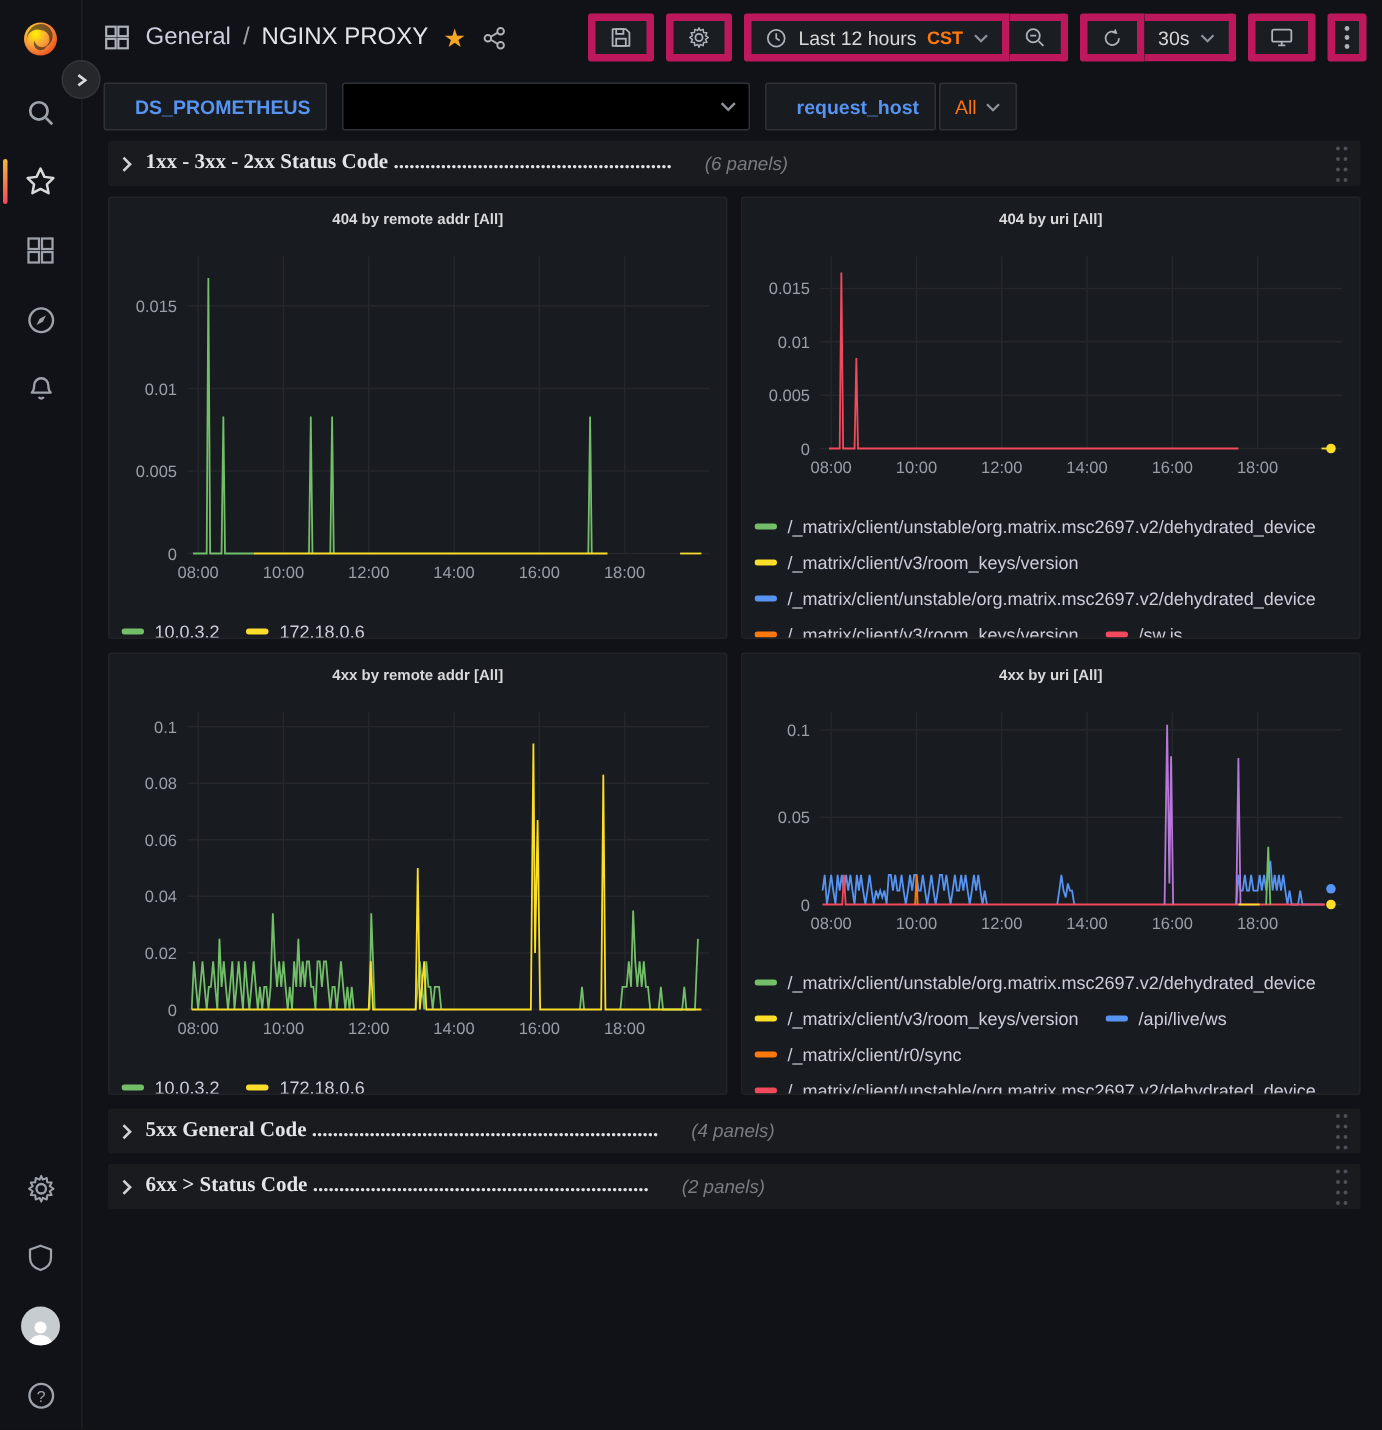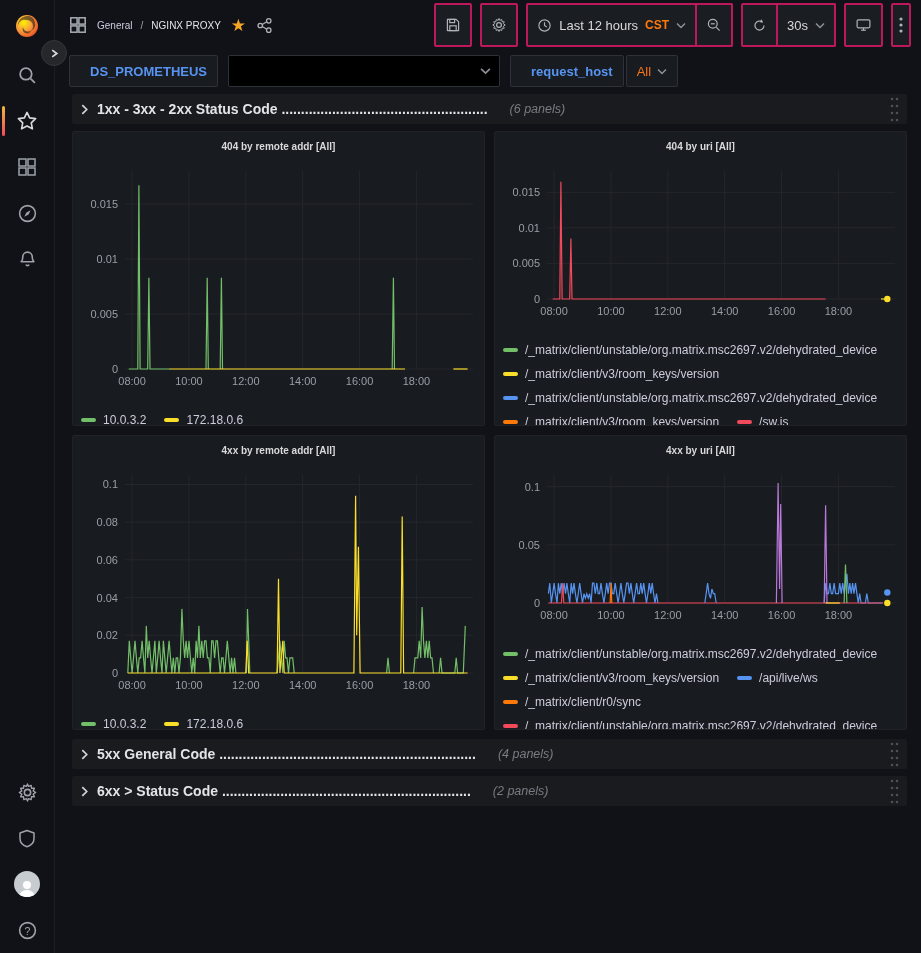--- a/index.html
+++ b/index.html
@@ -36,29 +36,29 @@
   }
   .avatar-circle {
     width:26px; height:26px; border-radius:50%; background:#c7ccd1;
     display:flex; align-items:flex-end; justify-content:center; overflow:hidden;
   }
 
   
   .main { flex:1; display:flex; flex-direction:column; min-width:0; }
 
   .topnav { height:50px; display:flex; align-items:center; padding:0 10px 0 14px; gap:10px; }
-  .crumb { display:flex; align-items:center; gap:8px; font-size:10px; }
+  .crumb { display:flex; align-items:center; gap:8px; font-size:16px; }
   .crumb .sec { color:#ccccdc; cursor:pointer; }
   .crumb .sep { color:#9da2ab; }
   .crumb .ttl { color:#e3e4e8; cursor:pointer; }
   .star-fav { color:#f5a623; font-size:17px; cursor:pointer; }
   .icon-plain { color:#aeb3ba; display:flex; align-items:center; cursor:pointer; }
   .nav-right { margin-left:auto; display:flex; align-items:center; gap:8px; }
   .btn {
-    height:44px; background:#1a1d22; border:2px solid #be185d; border-radius:2px;
+    height:32px; background:#1a1d22; border:5px solid #be185d; border-radius:2px;
     color:#aeb3ba; display:flex; align-items:center; gap:7px; padding:0 9px;
     font-size:13px; cursor:pointer; white-space:nowrap;
   }
   .btn-group { display:flex; align-items:stretch; }
   .btn-group .btn { border-radius:0; }
   .btn-group .btn:first-child { border-radius:2px 0 0 2px; }
   .btn-group .btn:last-child { border-radius:0 2px 2px 0; border-left:none; }
   .tz { color:#ff780a; font-weight:700; font-size:12px; }
   .chev { color:#8e9199; font-size:10px; }
 
@@ -76,21 +76,21 @@
   .chip-pair { display:flex; }
   .chip-pair .chip:last-child { margin-left:2px; color:#f97316; gap:6px; }
 
   
   .dash { flex:1; padding:2px 14px 0 17px; overflow:hidden; }
   .rowstrip {
     height:30px; background:#191b1f; border-radius:2px; display:flex; align-items:center;
     padding:0 8px; margin-bottom:7px; cursor:pointer;
   }
   .rowhead { height:28px; display:flex; align-items:center; padding:0 8px; margin-bottom:6px; cursor:pointer; }
-  .row-title { font-size:14px; font-weight:700; color:#e3e4e8; margin-left:8px; white-space:nowrap; overflow:hidden; }
+  .row-title { font-size:14px; font-weight:700; color:#e3e4e8; margin-left:8px; white-space:nowrap; overflow:hidden;font-family:Liberation Serif, serif; }
   .row-count { font-size:12.5px; font-style:italic; color:#797b82; margin-left:22px; white-space:nowrap; }
   .row-chevron { color:#cfd1d6; display:flex; }
   .row-chevron.open svg { transform:rotate(90deg); }
   .drag-dots { margin-left:auto; color:#4c5058; display:flex; cursor:grab; }
 
   .grid { display:grid; grid-template-columns:1fr 1fr; gap:9px; margin-bottom:9px; }
   .panel {
     background:#181b1f; border:1px solid #202226; border-radius:2px; height:295px;
     padding:0 8px; overflow:hidden;
   }

